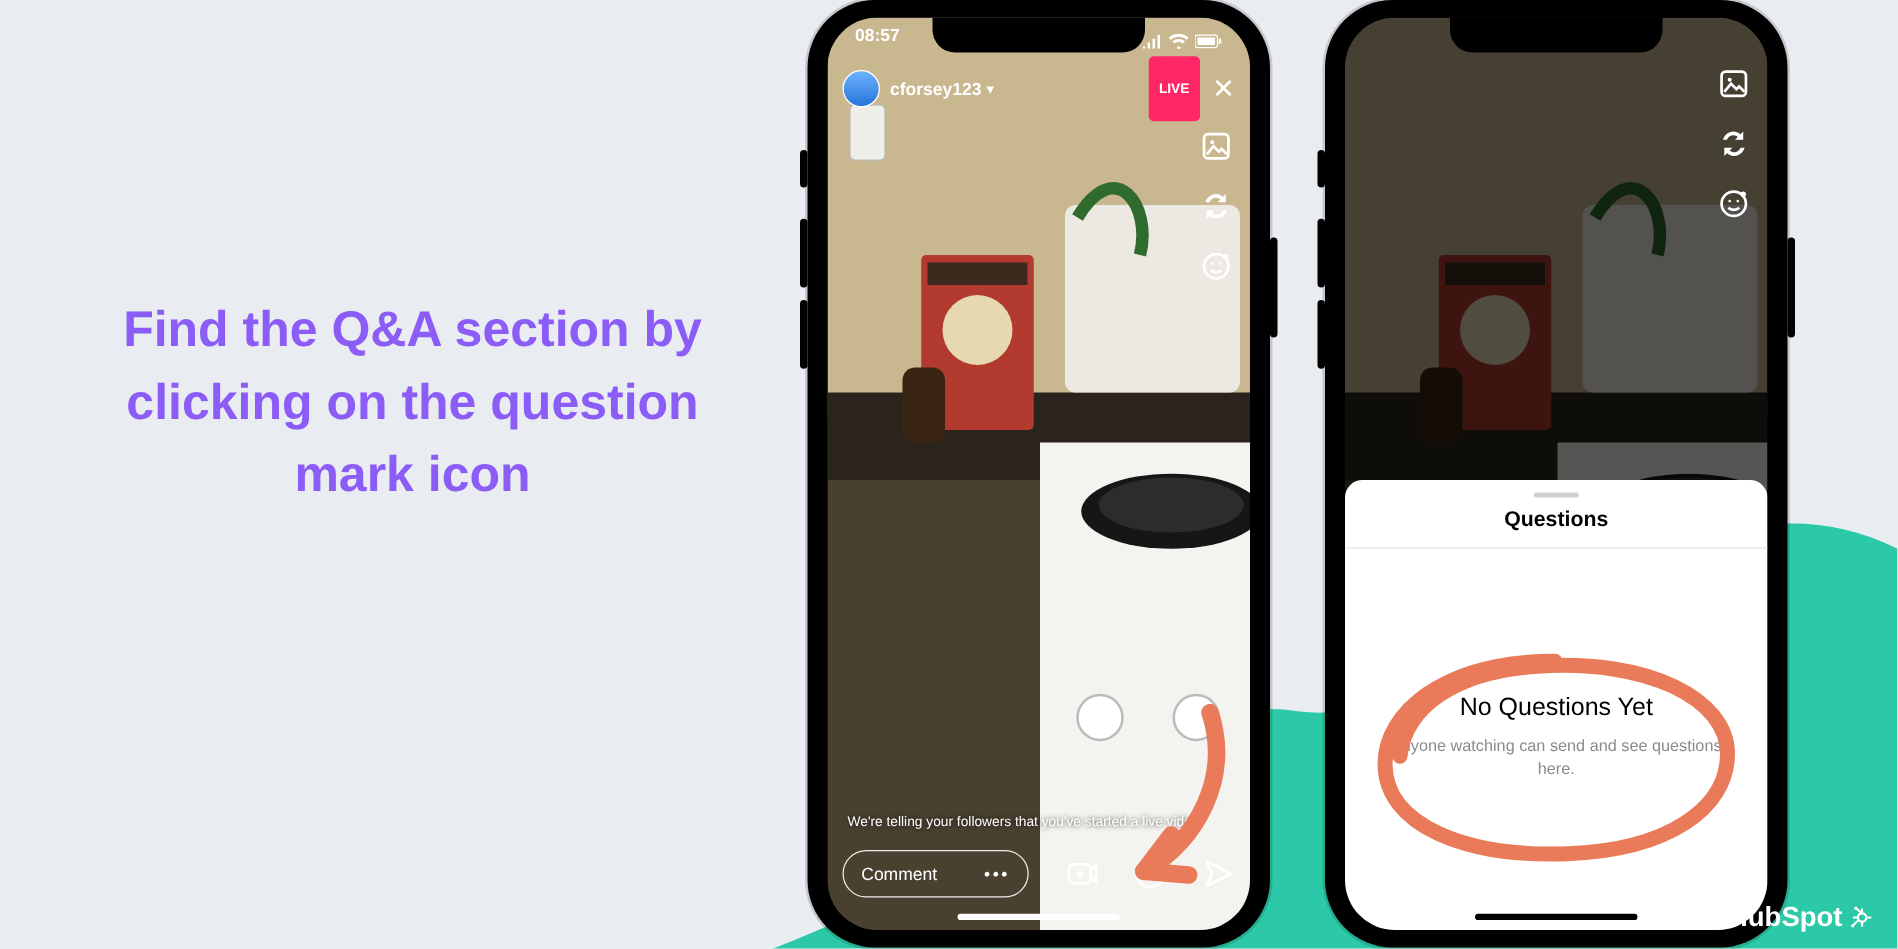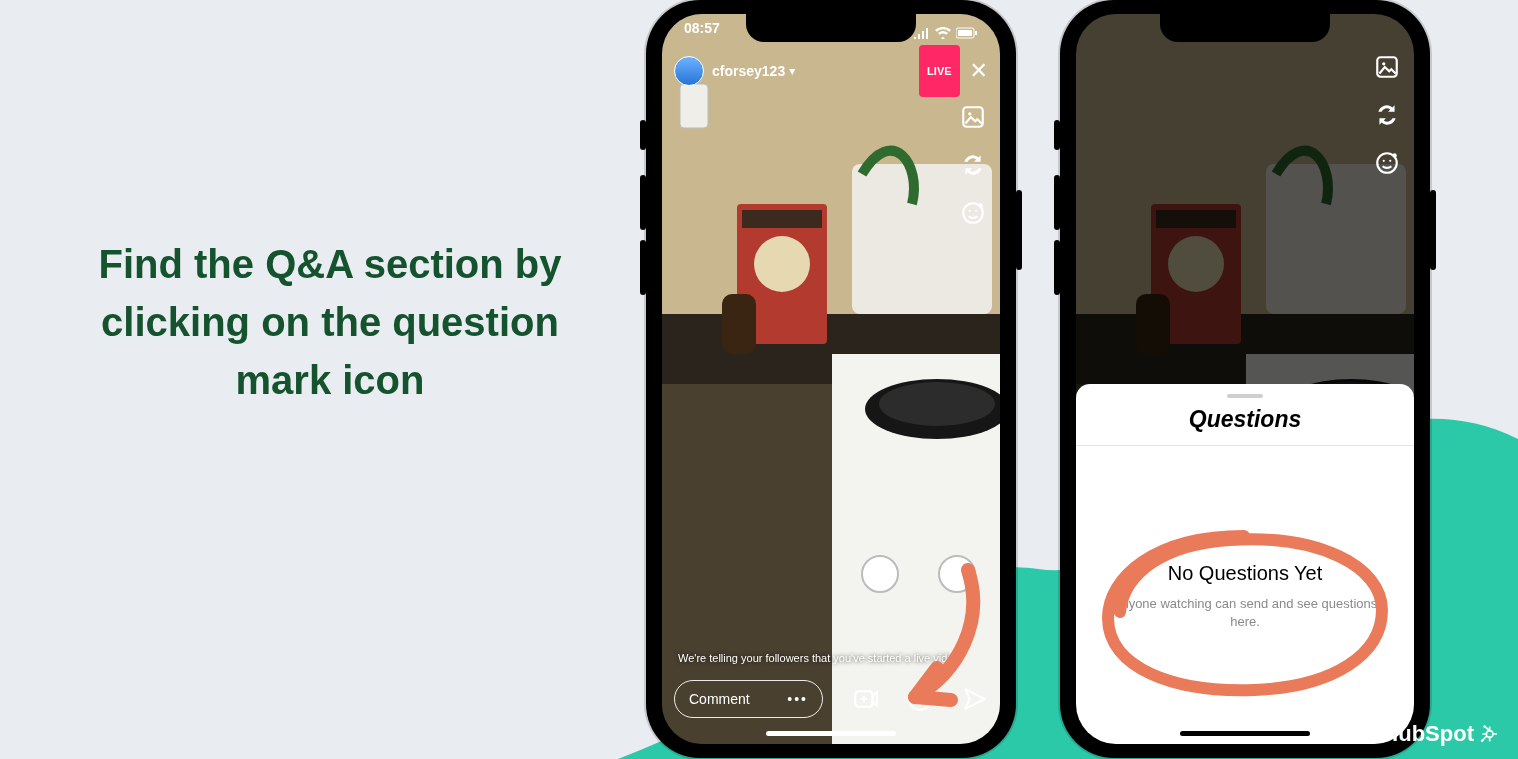--- a/index.html
+++ b/index.html
@@ -1,17 +1,17 @@
 <!DOCTYPE html>
 <html><head>
 <meta charset="utf-8">
 <style>
   html,body{margin:0;padding:0;width:1518px;height:759px;background:#E9ECF1;font-family:-apple-system,Helvetica,Arial,sans-serif;overflow:hidden;}
   .stage{position:relative;width:1518px;height:759px;}
-  .headline{position:absolute;left:60px;top:235px;width:540px;font-size:40px;font-weight:700;color:#14532d;line-height:1.45;text-align:center;}
+  .headline{position:absolute;left:60px;top:235px;width:540px;font-size:40px;font-weight:700;color:#8b5cf6;line-height:1.45;text-align:center;}
   .teal-blob{position:absolute;right:0;bottom:0;width:900px;height:380px;}
   .hubspot{position:absolute;right:20px;bottom:12px;color:#fff;font-weight:700;font-size:22px;display:flex;align-items:center;gap:4px;}
   .hubspot .gear{width:20px;height:20px;}
   
   .phone{position:absolute;width:370px;height:758px;border-radius:54px;background:#000;box-shadow:0 0 0 2px rgba(0,0,0,.15);} 
   .phone .screen{position:absolute;left:16px;right:16px;top:14px;bottom:14px;border-radius:40px;overflow:hidden;background:#111;}
   .phone .notch{position:absolute;left:50%;top:0;transform:translateX(-50%);width:170px;height:28px;background:#000;border-bottom-left-radius:18px;border-bottom-right-radius:18px;z-index:10;}
   .phone .side-btn{position:absolute;background:#000;border-radius:3px;}
   .phone .side-btn.mute{left:-6px;top:120px;width:6px;height:30px;}
   .phone .side-btn.volup{left:-6px;top:175px;width:6px;height:55px;}
@@ -37,21 +37,21 @@
   .tip{position:absolute;left:16px;right:16px;bottom:78px;color:#fff;font-size:11px;line-height:1.35;z-index:12;text-shadow:0 0 4px rgba(0,0,0,.8);}
   .bottombar{position:absolute;left:12px;right:12px;bottom:24px;height:42px;display:flex;align-items:center;gap:29px;z-index:12;}
   .comment{flex:1;height:36px;border:1.5px solid rgba(255,255,255,.9);border-radius:20px;display:flex;align-items:center;padding:0 14px;color:#fff;font-size:14px;justify-content:space-between;}
   .dots{letter-spacing:2px;}
   .bicon{width:26px;height:26px;color:#fff;}
   
   .p2{left:1060px;top:0;}
   .p2 .screen{background:#000;}
   .drawer{position:absolute;left:0;right:0;bottom:0;height:360px;background:#fff;border-top-left-radius:14px;border-top-right-radius:14px;z-index:13;}
   .drag{width:36px;height:4px;background:#cfcfcf;border-radius:2px;margin:10px auto 8px;}
-  .dtitle{text-align:center;font-weight:700;font-size:23px;color:#000;padding-bottom:12px;border-bottom:1px solid #e5e5e5;font-style:italic;}
+  .dtitle{text-align:center;font-weight:700;font-size:17px;color:#000;padding-bottom:12px;border-bottom:1px solid #e5e5e5;}
   .dbody{position:relative;height:calc(100% - 60px);display:flex;flex-direction:column;align-items:center;justify-content:center;gap:10px;padding:0 24px;}
   .nq{font-size:20px;color:#000;}
   .nqsub{font-size:13px;color:#8a8a8a;text-align:center;line-height:1.35;}
   .p2 .rtools{top:40px;}
   .p2 .home-ind{background:#000;}
   
   .arrow{position:absolute;left:873px;top:562px;width:120px;height:160px;z-index:20;}
   .circle{position:absolute;left:18px;top:72px;width:300px;height:190px;z-index:20;}
 </style>
 </head>

